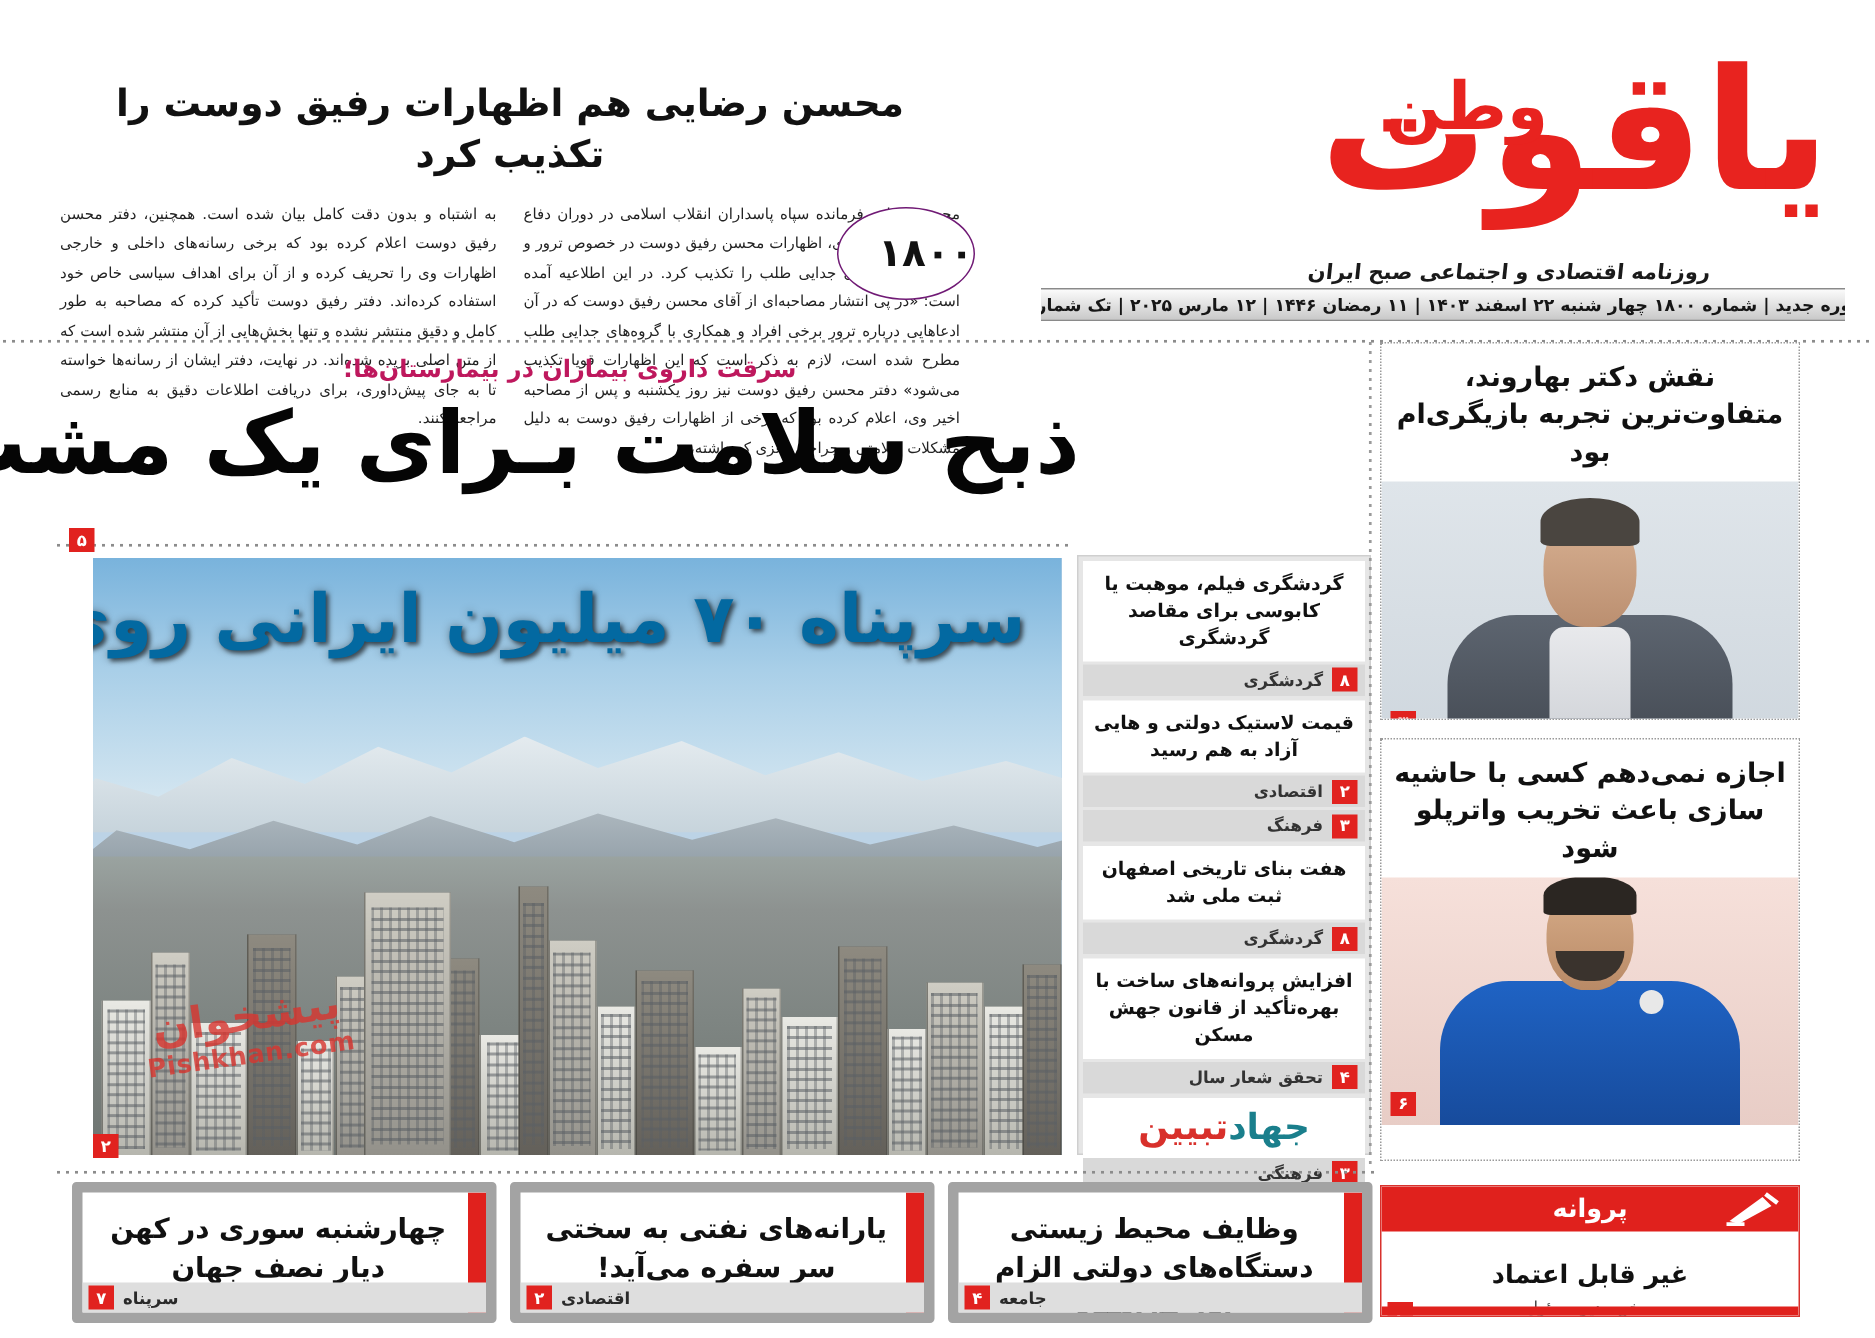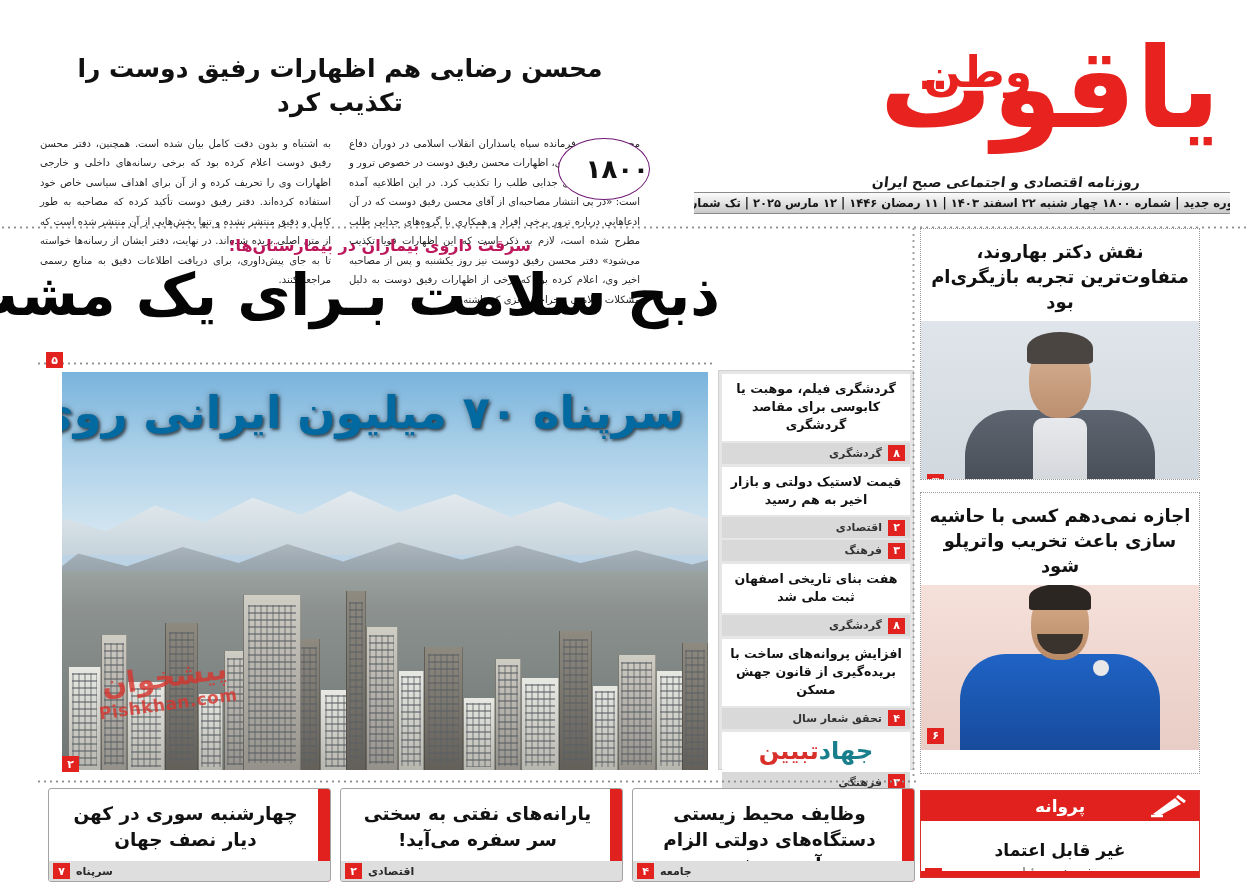--- a/index.html
+++ b/index.html
@@ -204,21 +204,21 @@
   .ed-pen { position:absolute; right:8px; top:3px; width:42px; height:24px; }
   .ed-body { text-align:center; padding-top:8px; position:relative;margin-top:11px; }
   .ed-body .t { font-size:17px; font-weight:bold; color:#111; letter-spacing:-0.4px;}
   .ed-body .s { font-size:11px; color:#444; margin-top:5px; }
   .ed-body .pb { position:absolute; left:4px; bottom:-6px; }
   .ed-foot { position:absolute; left:0; bottom:0; width:100%; height:6px; background:#e0211d; }
 
   
   .teaser {
     position:absolute; top:788px; height:94px; width:283px;
-    background:#fff; border:1px solid #a3a3a3; border-radius:3px; overflow:hidden;
+    background:#fff; border:7px solid #a3a3a3; border-radius:3px; overflow:hidden;
   }
   .teaser .bar { position:absolute; right:0; top:0; width:12px; height:100%; background:#e0211d; }
   .teaser .tt {
     text-align:center; font-size:18.5px; font-weight:bold; color:#111;
     line-height:1.38; padding:12px 22px 0 14px; letter-spacing:-0.6px;
   }
   .teaser .tfoot {
     position:absolute; left:0; bottom:0; width:100%; height:20px;
     background:#dedede; display:flex; align-items:center; gap:6px; padding-right:0; padding-left:4px;
     flex-direction:row-reverse;
@@ -305,38 +305,38 @@
 
   <div class="page-badge badge-2photo">۲</div>
 
   <div class="newscol">
     <div class="nc-item">گردشگری فیلم، موهبت یا کابوسی برای مقاصد گردشگری</div>
     <div class="nc-tag">
       <span class="page-badge">۸</span>
       <span class="label">گردشگری</span>
     </div>
 
-    <div class="nc-item">قیمت لاستیک دولتی و بازار اخیر به هم رسید</div>
+    <div class="nc-item">قیمت لاستیک دولتی و هایی آزاد به هم رسید</div>
     <div class="nc-tag">
       <span class="page-badge">۲</span>
       <span class="label">اقتصادی</span>
     </div>
 
     <div class="nc-tag">
       <span class="page-badge">۳</span>
       <span class="label">فرهنگ</span>
     </div>
 
     <div class="nc-item">هفت بنای تاریخی اصفهان ثبت ملی شد</div>
     <div class="nc-tag">
       <span class="page-badge">۸</span>
       <span class="label">گردشگری</span>
     </div>
 
-    <div class="nc-item">افزایش پروانه‌های ساخت با بریده‌گیری از قانون جهش مسکن</div>
+    <div class="nc-item">افزایش پروانه‌های ساخت با بهره‌تأکید از قانون جهش مسکن</div>
     <div class="nc-tag">
       <span class="page-badge">۴</span>
       <span class="label">تحقق شعار سال</span>
     </div>
 
     <div class="nc-item special">
       <span>جهاد</span>
         <b>تبیین</b>
     </div>
     <div class="nc-tag">

